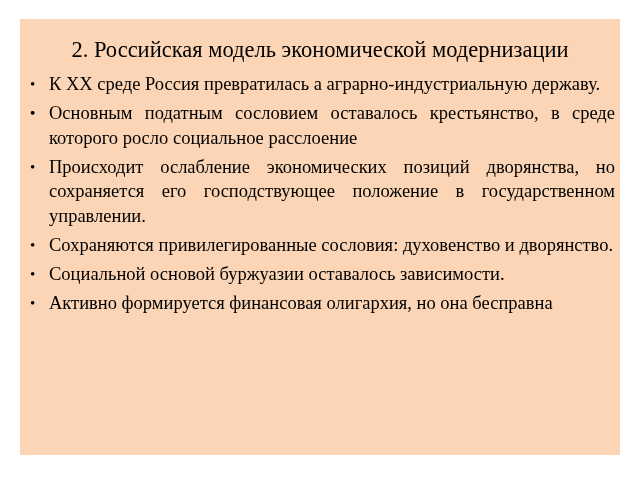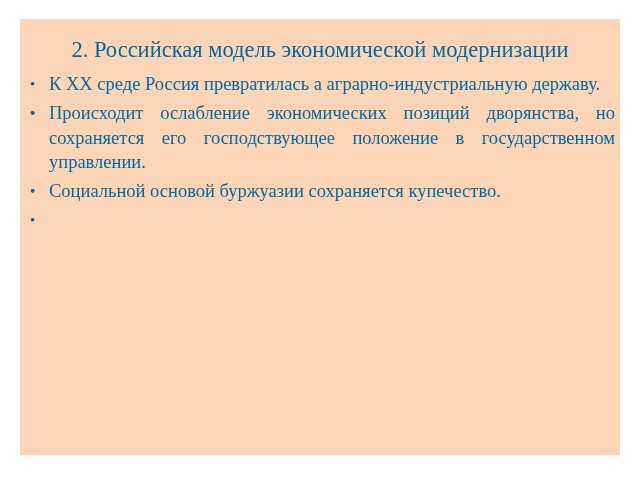--- a/index.html
+++ b/index.html
@@ -11,21 +11,21 @@
       overflow: hidden;
     }
     .slide {
       position: absolute;
       left: 20px;
       top: 19px;
       width: 600px;
       height: 436px;
       background: #fbd5b5;
       font-family: "Liberation Serif", "DejaVu Serif", serif;
-      color: #0369a1;
+      color: #000000;
     }
     .title {
       position: absolute;
       left: 0;
       top: 16px;
       width: 600px;
       text-align: center;
       font-size: 22.5px;
       line-height: 30px;
       white-space: nowrap;
@@ -64,29 +64,32 @@
   <ul class="bullets">
     <li class="bullet">
       <span class="dot">•</span>
       <span>К XX среде Россия превратилась а аграрно-индустриальную державу.</span>
     </li>
     <li class="bullet">
       <span class="dot">•</span>
     </li>
     <li class="bullet">
       <span class="dot">•</span>
+      <span>Основным податным сословием оставалось крестьянство, в среде которого росло социальное расслоение</span>
     </li>
     <li class="bullet">
       <span class="dot">•</span>
       <span>Происходит ослабление экономических позиций дворянства, но сохраняется его господствующее положение в государственном управлении.</span>
     </li>
     <li class="bullet">
       <span class="dot">•</span>
+      <span>Сохраняются привилегированные сословия: духовенство и дворянство.</span>
     </li>
     <li class="bullet">
       <span class="dot">•</span>
-      <span>Социальной основой буржуазии сохраняется купечество.</span>
+      <span>Социальной основой буржуазии оставалось зависимости.</span>
     </li>
     <li class="bullet">
       <span class="dot">•</span>
+      <span>Активно формируется финансовая олигархия, но она бесправна</span>
     </li>
   </ul>
 </div>
 
 </body></html>

